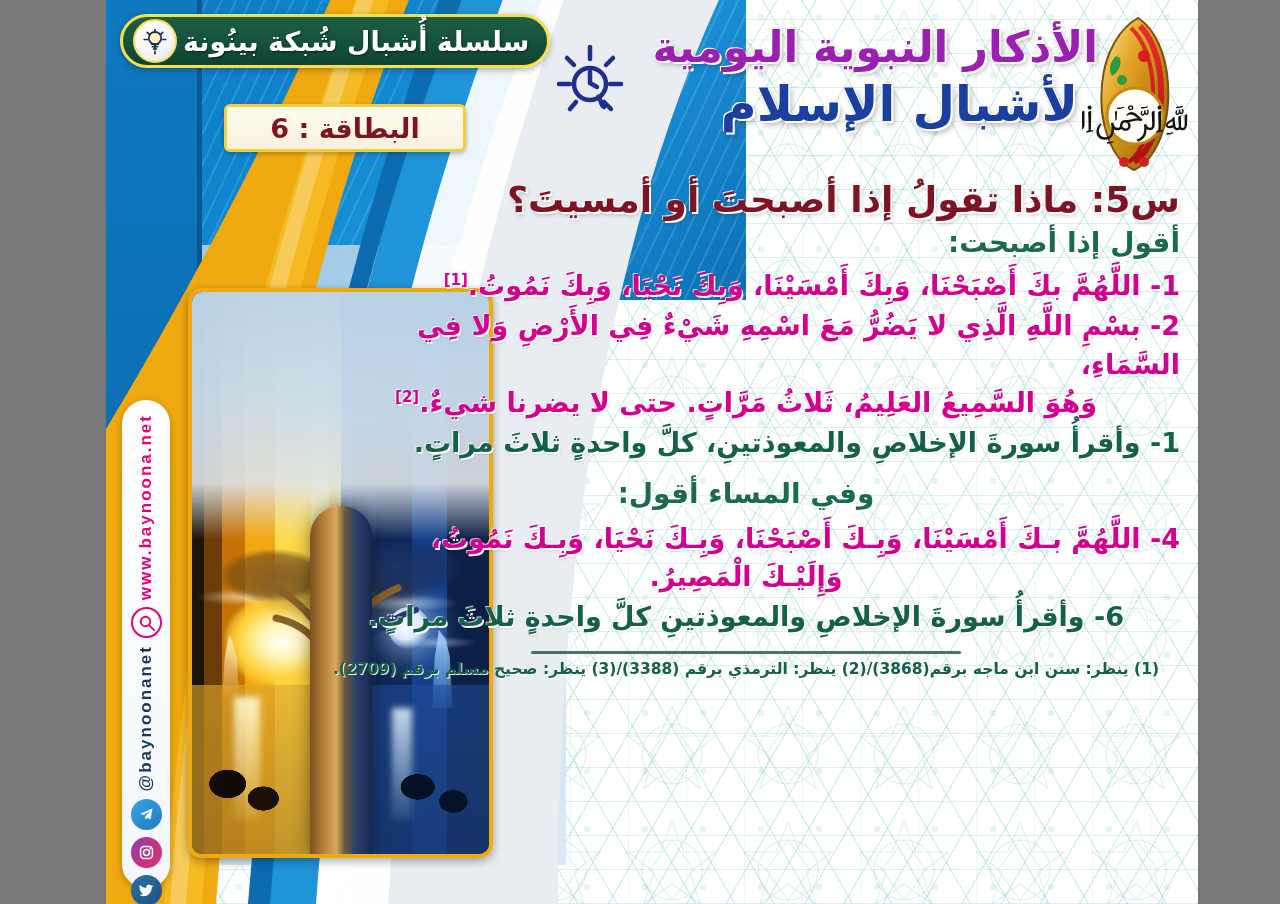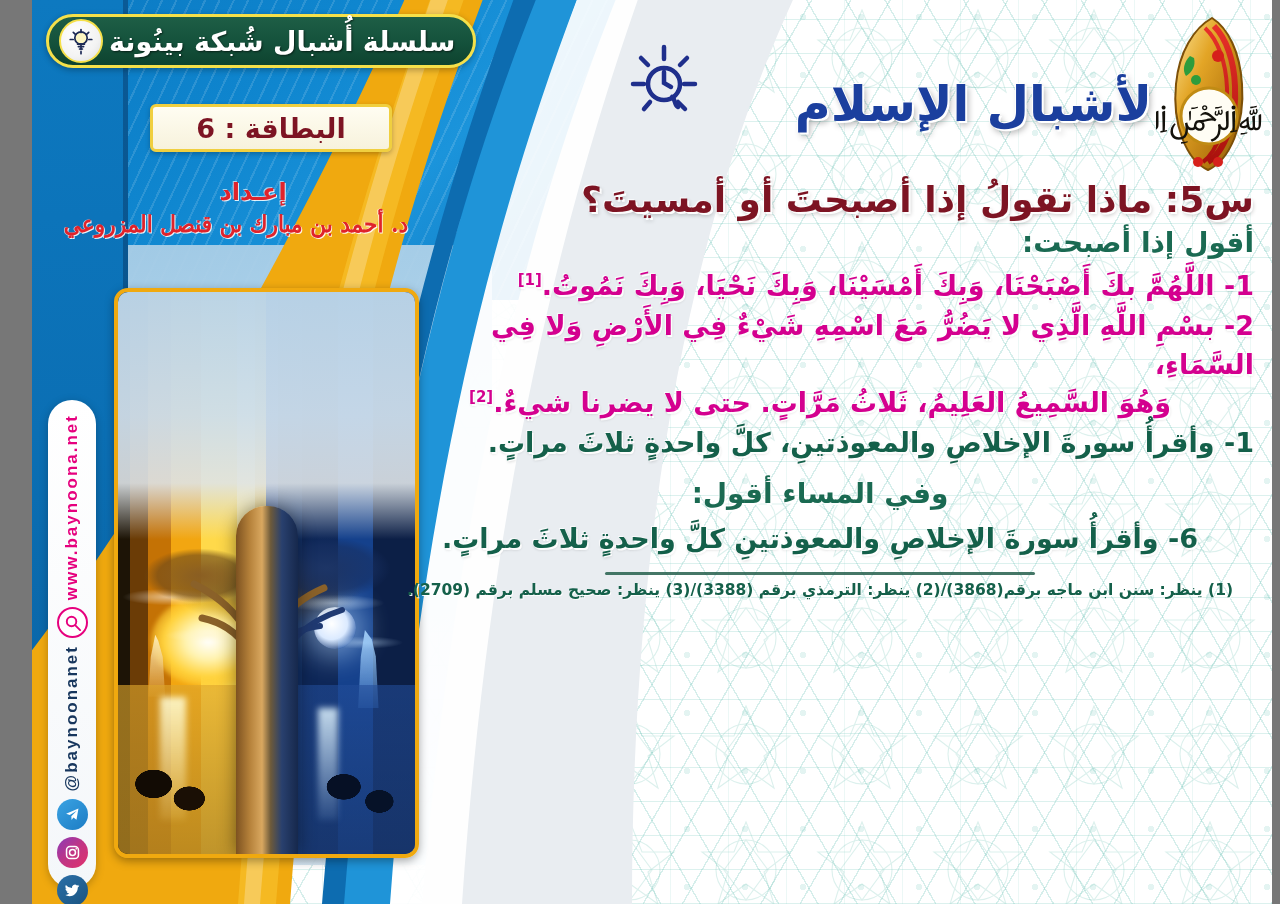--- a/index.html
+++ b/index.html
@@ -5,21 +5,21 @@
 <style>
   * { margin:0; padding:0; box-sizing:border-box; }
   html,body { background:#777; }
   body {
     font-family:"DejaVu Sans", sans-serif;
     display:flex; align-items:flex-start; justify-content:center;
   }
 
   #card {
     position:relative;
-    width:1240px; height:904px;
+    width:1092px; height:904px;
     overflow:hidden;
     background:#fef9c3;
     margin-left:24px;
   }
 
   
   .bg-pattern{
     position:absolute; inset:0;
     background-color:#ffffff;
     background-image:
@@ -347,24 +347,20 @@
           <path d="M15 18.2V23.5 M15 25.5v2.2"></path>
         </g>
       </svg>
     </span>
   </div>
 
   <div class="card-badge">
     <span>البطاقة : 6</span>
   </div>
 
-  <div class="credit">
-    <div class="prep">إعـداد</div>
-    <div class="name">د. أحمد بن مبارك بن قنصل المزروعي</div>
-  </div>
 
   <div class="art">
     <div class="art-sky"></div>
     <div class="art-sun"></div>
     <div class="art-moon"></div>
     <div class="art-clouds"></div>
     <div class="art-castle"></div>
     <div class="art-mosque"></div>
     <div class="art-water"></div>
     <div class="art-reflect"></div>
@@ -422,20 +418,21 @@
     <svg width="70" height="82" viewBox="0 0 70 82">
       <g stroke="#1f2f8c" stroke-width="4.5" fill="none" stroke-linecap="round">
         <circle cx="35" cy="44" r="16"></circle>
         <path d="M35 32v11l7 4"></path>
         <path d="M35 19V7M19 25L12 18M51 25l7-7M15 44H4M66 44H55M21 62l-6 7M49 62l7 7"></path>
         <path d="M43 57c4 3 2 8 6 10"></path>
       </g>
     </svg>
   </span>
 
+  <div class="title1">الأذكار النبوية اليومية</div>
   <div class="title2">لأشبال الإسلام</div>
 
   <svg class="ornament" viewBox="0 0 106 170">
     <defs>
       <linearGradient id="gold" x1="0" y1="0" x2="1" y2="1">
         <stop offset="0%" stop-color="#fde79a"></stop>
           <stop offset="35%" stop-color="#e3a526"></stop>
         <stop offset="70%" stop-color="#b87a10"></stop>
           <stop offset="100%" stop-color="#8d5b08"></stop>
       </linearGradient>
@@ -469,20 +466,24 @@
       <div>2- بسْمِ اللَّهِ الَّذِي لا يَضُرُّ مَعَ اسْمِهِ شَيْءٌ فِي الأَرْضِ وَلا فِي السَّمَاءِ،</div>
       <div class="center-line"><span>وَهُوَ السَّمِيعُ العَلِيمُ، ثَلاثُ مَرَّاتٍ. حتى لا يضرنا شيءٌ.</span><sup>[2]</sup></div>
     </div>
 
     <div class="item c-grn">
       <span>1- وأقرأُ سورةَ الإخلاصِ والمعوذتينِ، كلَّ واحدةٍ ثلاثَ مراتٍ.</span>
     </div>
 
     <div class="sub-green mid">وفي المساء أقول:</div>
 
+    <div class="item c-mag">
+      <div>4- اللَّهُمَّ بـكَ أَمْسَيْنَا، وَبِـكَ أَصْبَحْنَا، وَبِـكَ نَحْيَا، وَبِـكَ نَمُوتُ،</div>
+      <div class="center-line">وَإِلَيْـكَ الْمَصِيرُ.</div>
+    </div>
 
 
     <div class="item c-grn center-line">
       <span>6- وأقرأُ سورةَ الإخلاصِ والمعوذتينِ كلَّ واحدةٍ ثلاثَ مراتٍ.</span>
     </div>
 
     <div class="foot-rule"></div>
     <div class="footnote">(1) ينظر: سنن ابن ماجه برقم(3868)/(2) ينظر: الترمذي برقم (3388)/(3) ينظر: صحيح مسلم برقم (2709).</div>
   </div>
 

